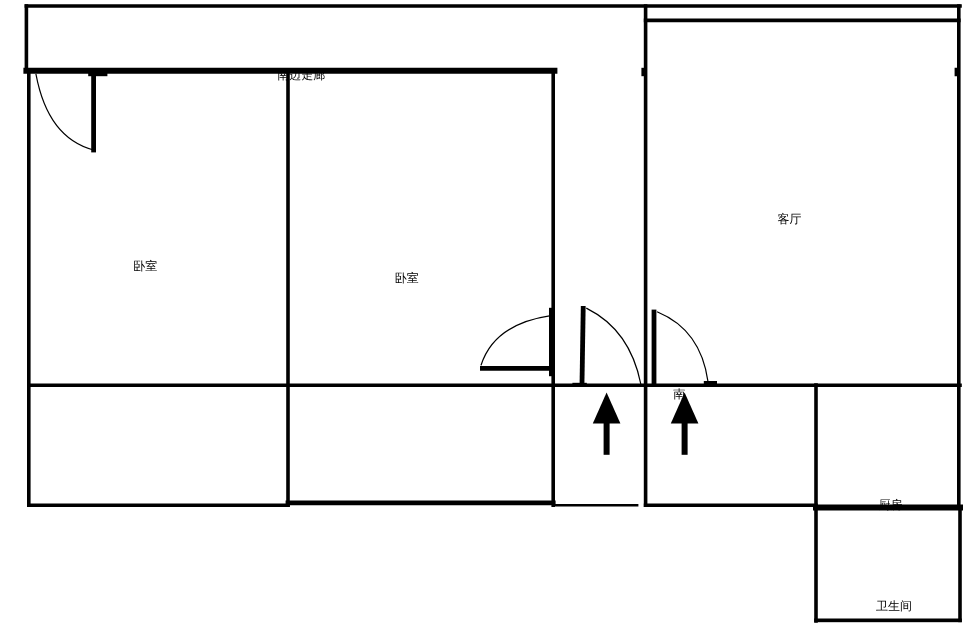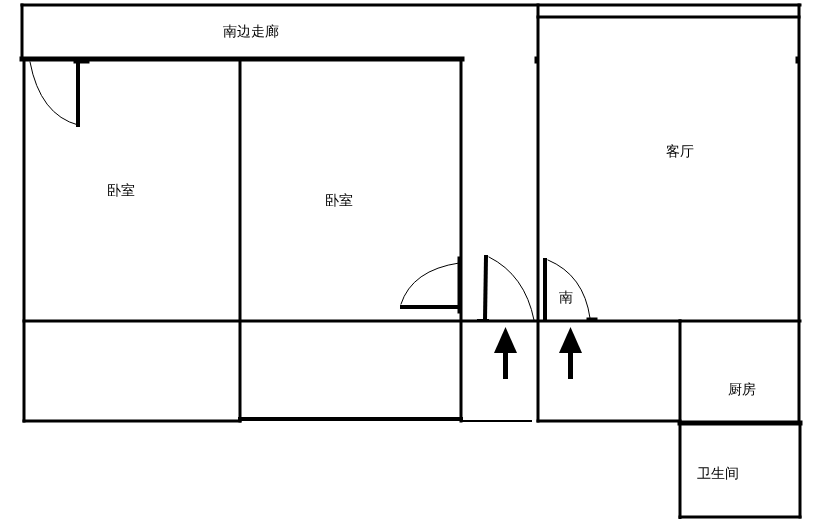--- a/index.html
+++ b/index.html
@@ -1,25 +1,26 @@
 <!DOCTYPE html>
 <html><head>
   <meta charset="utf-8">
   <style>
     html, body { margin: 0; padding: 0; background: #ffffff; }
     body { width: 814px; height: 519px; overflow: hidden; position: relative; }
     #plan { position: absolute; left: 0; top: 0; width: 814px; height: 519px; }
     .label {
       position: absolute;
       font-family: Liberation Sans, sans-serif;
-      font-size: 14px;
+      font-size: 10px;
       color: #000000;
       transform: translate(-50%, -50%);
       white-space: nowrap;
       line-height: 1;
+      margin-top: 33px;
     }
   </style>
 </head>
 <body>
 
 <svg id="plan" viewBox="0 0 814 519" xmlns="http://www.w3.org/2000/svg">
   <g stroke="#000" fill="none" stroke-linecap="square">
 
     <g>
       <line x1="22" y1="5" x2="800" y2="5" stroke-width="3"></line>
@@ -93,16 +94,16 @@
     <g>
       <rect x="568" y="350" width="5" height="29"></rect>
       <polygon points="570.5,327 559,353 582,353"></polygon>
     </g>
   </g>
 </svg>
 
 <div class="label" style="left:251px; top:31px;">南边走廊</div>
 <div class="label" style="left:121px; top:190px;">卧室</div>
 <div class="label" style="left:339px; top:200px;">卧室</div>
-<div class="label" style="left:680px; top:151px;">客厅</div>
+<div class="label" style="left:658px; top:151px;">客厅</div>
 <div class="label" style="left:566px; top:297px;">南</div>
 <div class="label" style="left:742px; top:389px;">厨房</div>
-<div class="label" style="left:718px; top:473px;">卫生间</div>
+<div class="label" style="left:745px; top:473px;">卫生间</div>
 
 </body></html>

